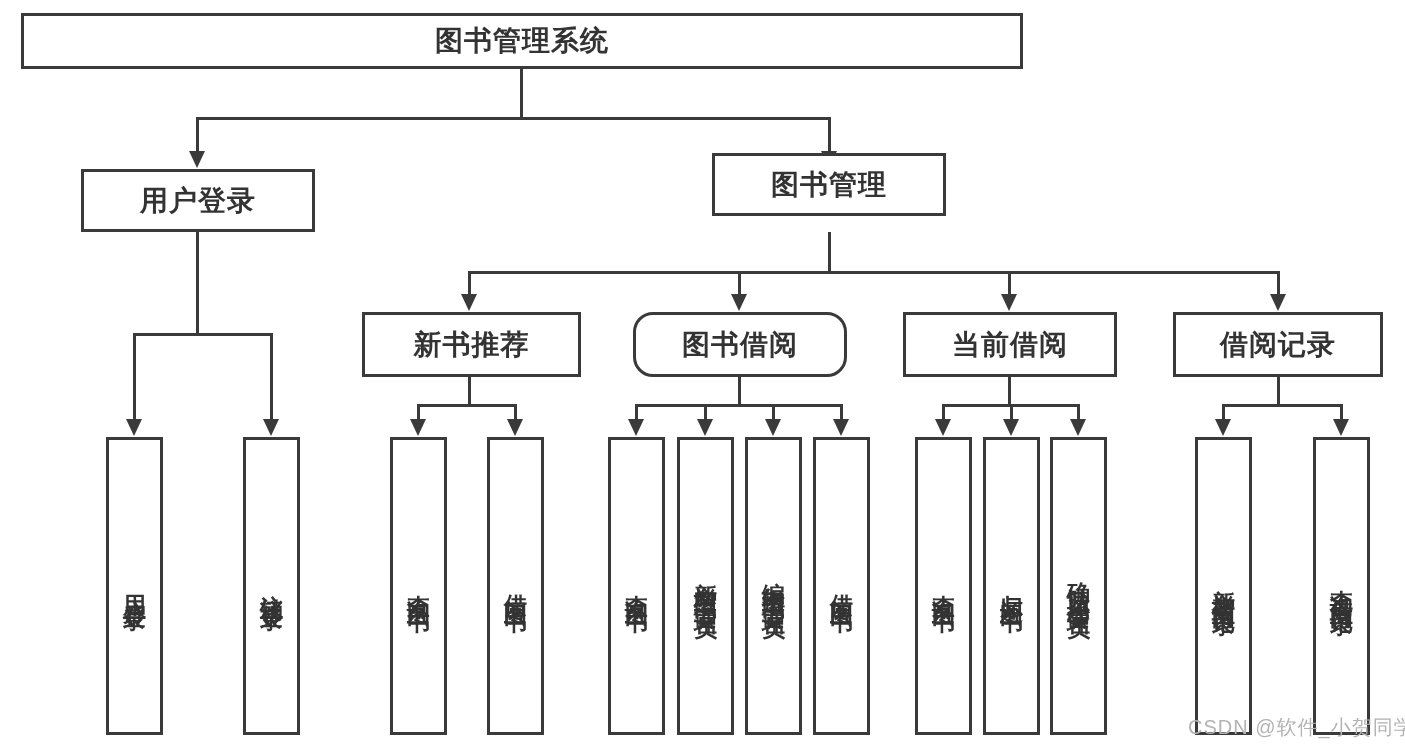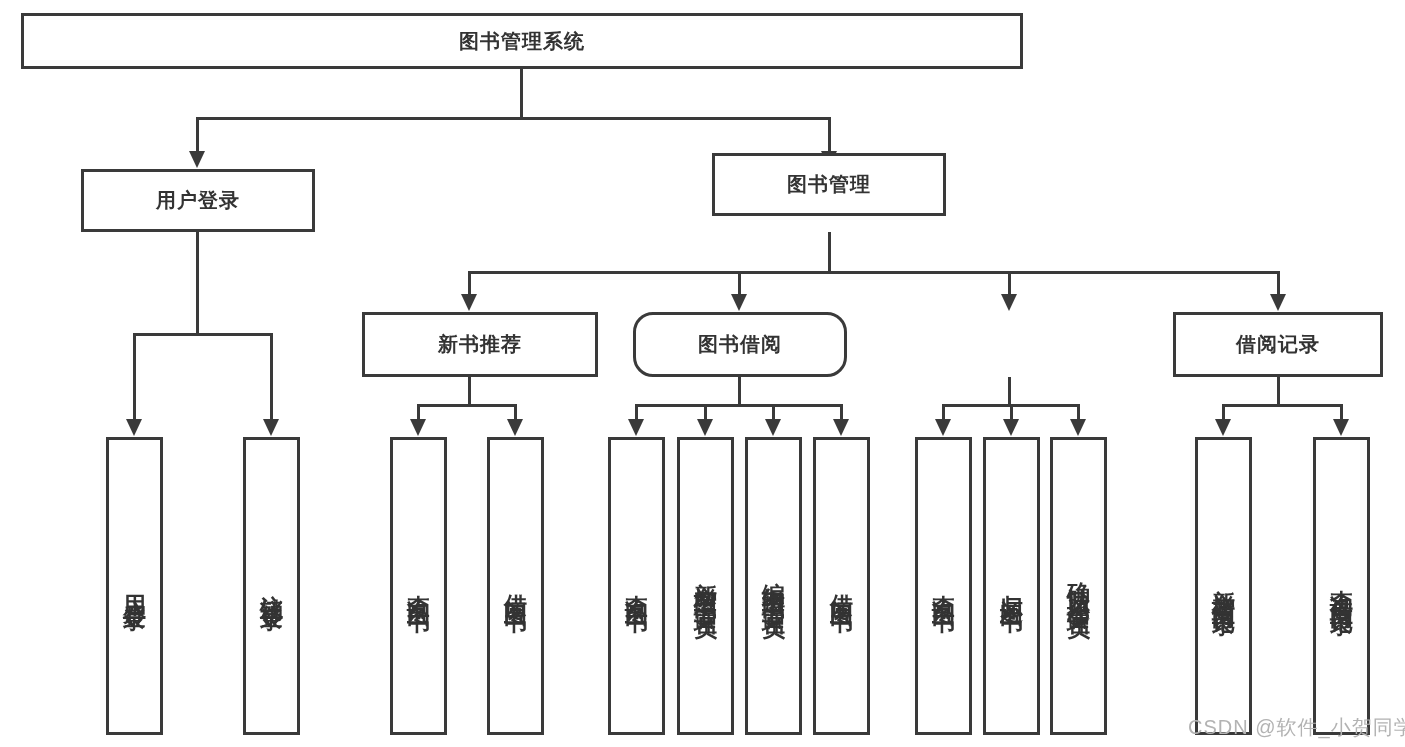--- a/index.html
+++ b/index.html
@@ -6,21 +6,21 @@
   body { font-family:"Liberation Sans", sans-serif; }
   #canvas {
     position:relative; width:1405px; height:747px; background:#ffffff; overflow:hidden;
   }
   .box {
     position:absolute; box-sizing:border-box;
     border:3px solid #3a3a3a; background:#ffffff;
     display:flex; align-items:center; justify-content:center;
     color:#333333; font-weight:bold;
   }
-  .hbox { font-size:20px; letter-spacing:1px; }
+  .hbox { font-size:28px; letter-spacing:1px; }
   .vbox { font-size:23px; }
   .vtext {
     writing-mode:vertical-rl; text-orientation:mixed;
     letter-spacing:5px; line-height:1; white-space:nowrap;
   }
   .vline { position:absolute; width:3px; background:#3a3a3a; }
   .hline { position:absolute; height:3px; background:#3a3a3a; }
   .arrow {
     position:absolute; width:0; height:0;
     border-left:8px solid transparent; border-right:8px solid transparent;
@@ -59,22 +59,23 @@
   <div class="hline" style="left:468px; top:271px; width:811px;"></div>
   <div class="vline" style="left:468px; top:271px; height:26px;"></div>
   <div class="arrow" style="left:461px; top:294px;"></div>
   <div class="vline" style="left:738px; top:271px; height:26px;"></div>
   <div class="arrow" style="left:731px; top:294px;"></div>
   <div class="vline" style="left:1008px; top:271px; height:26px;"></div>
   <div class="arrow" style="left:1001px; top:294px;"></div>
   <div class="vline" style="left:1277px; top:271px; height:26px;"></div>
   <div class="arrow" style="left:1270px; top:294px;"></div>
 
-  <div class="box hbox" style="left:362px; top:312px; width:236px; height:65px;">新书推荐</div>
+  <div class="box hbox" style="left:362px; top:312px; width:219px; height:65px;">新书推荐</div>
   <div class="box hbox" style="left:633px; top:312px; width:214px; height:65px;border-radius:20px;">图书借阅</div>
+  <div class="box hbox" style="left:903px; top:312px; width:214px; height:65px;">当前借阅</div>
   <div class="box hbox" style="left:1173px; top:312px; width:210px; height:65px;">借阅记录</div>
 
   <div class="vline" style="left:468px; top:377px; height:30px;"></div>
   <div class="hline" style="left:418px; top:404px; width:98px;"></div>
   <div class="vline" style="left:417px; top:404px; height:17px;"></div>
   <div class="arrow" style="left:410px; top:419px;"></div>
   <div class="vline" style="left:514px; top:404px; height:17px;"></div>
   <div class="arrow" style="left:507px; top:419px;"></div>
 
   <div class="vline" style="left:738px; top:377px; height:30px;"></div>

